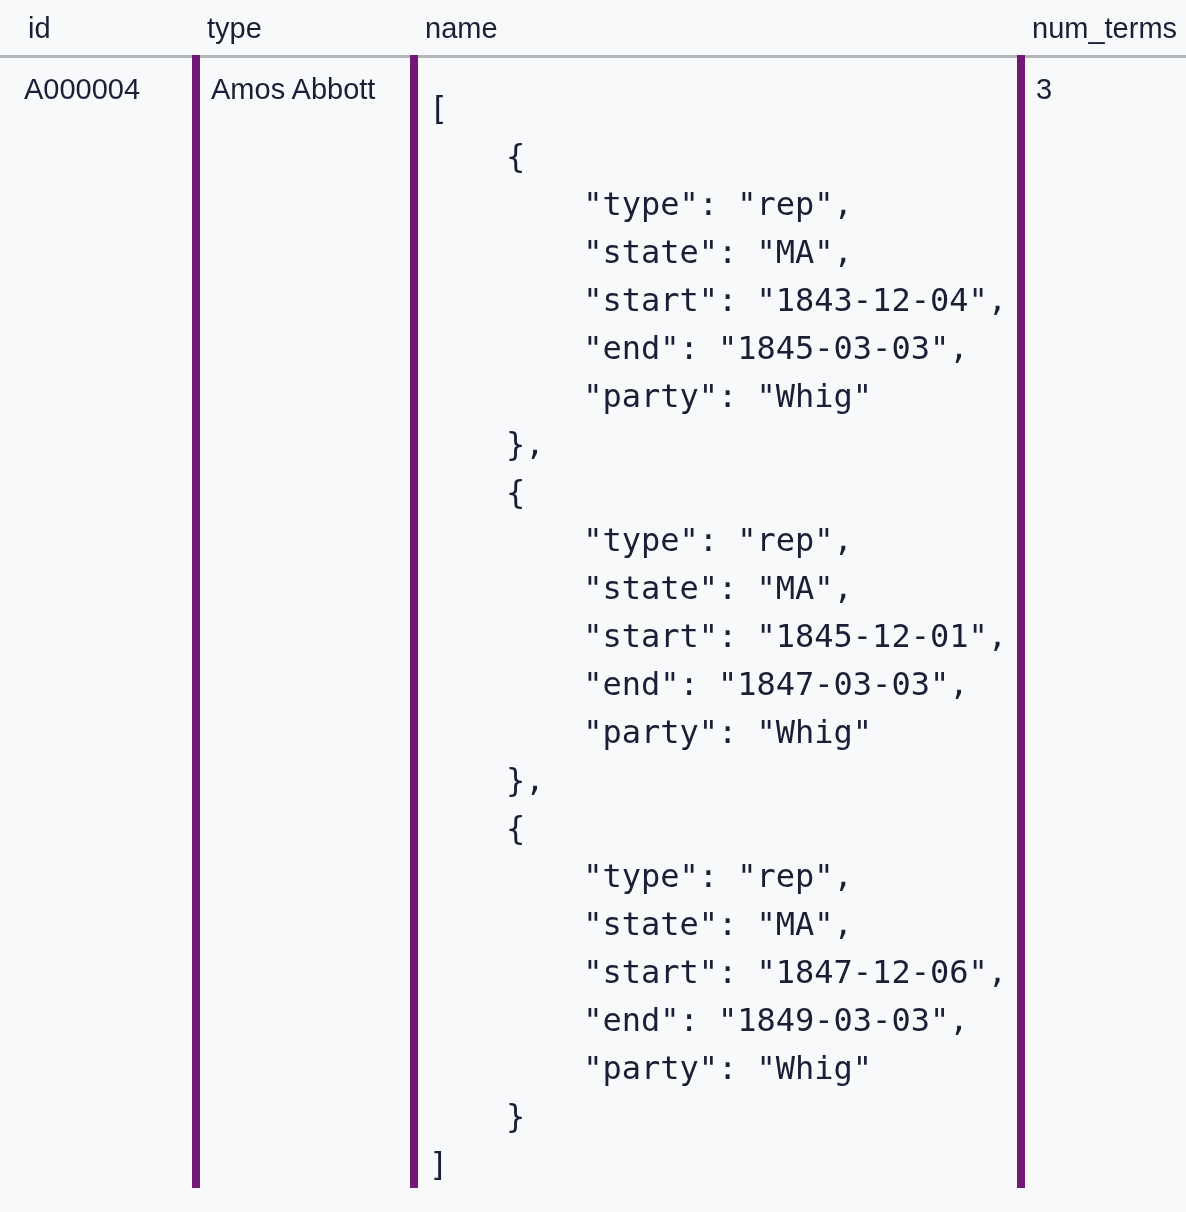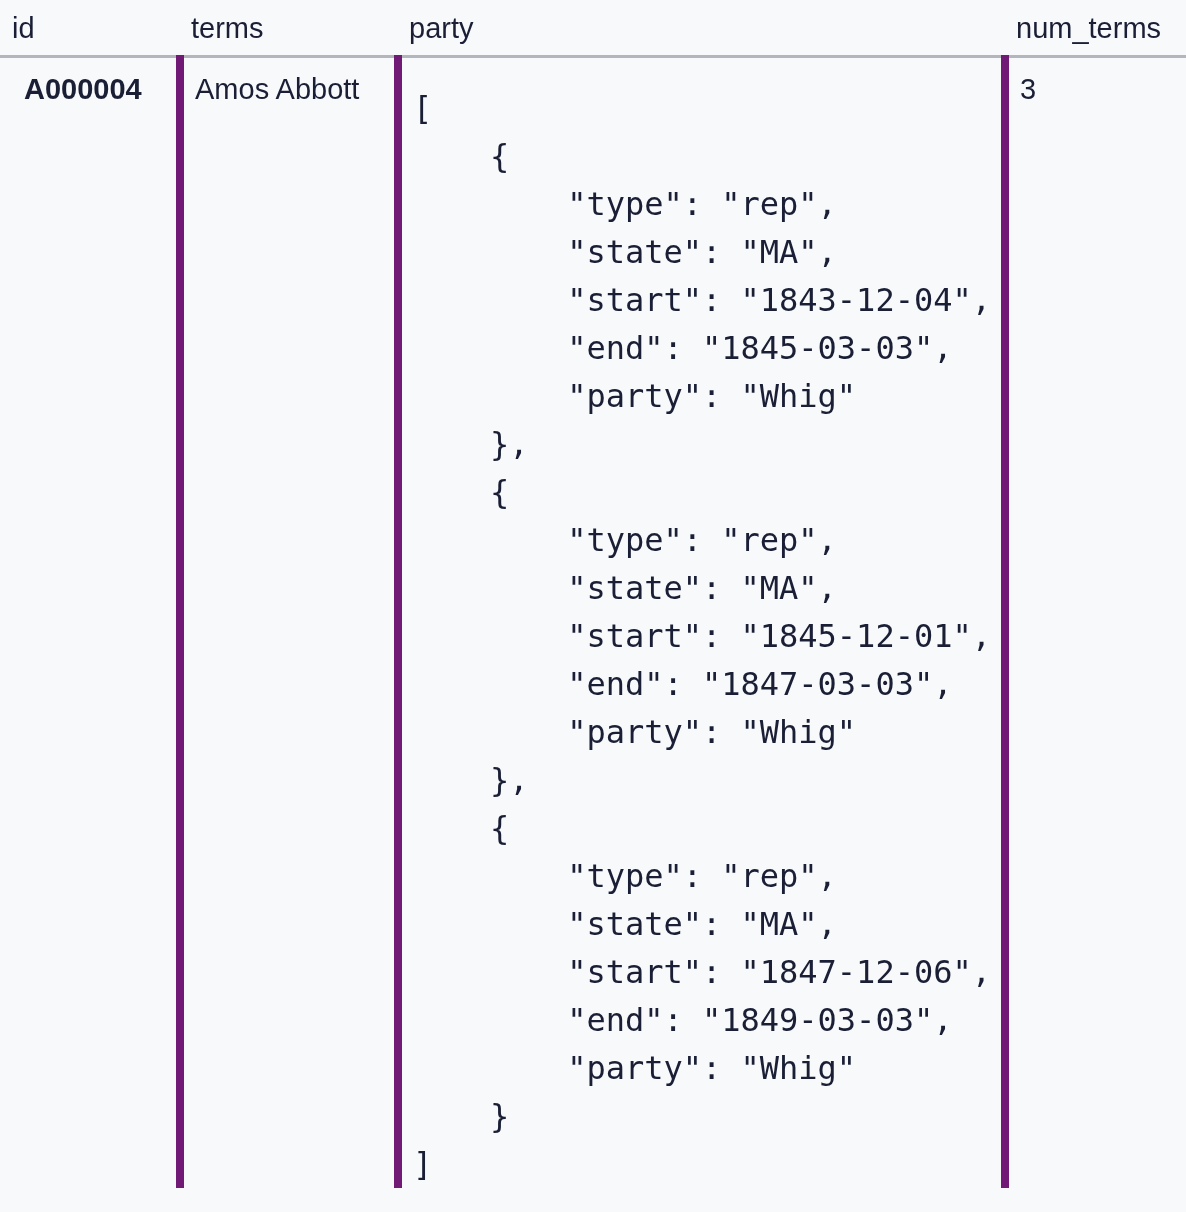--- a/index.html
+++ b/index.html
@@ -37,41 +37,40 @@
     line-height: 1;
     text-align: left;
     color: #1a1f36;
     padding: 14px 0 12px 11px;
     vertical-align: bottom;
     border-bottom: 3px solid #b3b6bd;
     background: #f8f9fb;
     white-space: nowrap;
   }
 
-  table.result-table th.col-id      { width: 168px; padding-left: 12px; }
+  table.result-table th.col-id      { width: 168px; padding-left: 28px; }
   table.result-table th.col-name    { width: 207px; }
   table.result-table th.col-terms   { width: 596px; }
   table.result-table th.col-numterms{ width: 215px; }
 
   table.result-table td {
     font-size: 29px;
     line-height: 1;
     color: #1a1f36;
     vertical-align: top;
     padding: 17px 0 0 11px;
     border-left: 8px solid #701a75;
     background: #f8f9fb;
     height: 1108px;
   }
 
   table.result-table td.col-id {
     border-left: none;
     padding-left: 24px;
     white-space: nowrap;
-    font-weight: bold;
   }
   table.result-table td.col-name {
     white-space: nowrap;
   }
 
   td.col-terms {
     padding-top: 0;
     padding-left: 11px;
   }
 
@@ -93,22 +92,22 @@
   }
 </style>
 </head>
 <body>
 
 <div class="table-wrap">
   <table class="result-table">
     <thead>
       <tr>
         <th class="col-id">id</th>
-        <th class="col-name">terms</th>
-        <th class="col-terms">party</th>
+        <th class="col-name">type</th>
+        <th class="col-terms">name</th>
         <th class="col-numterms">num_terms</th>
       </tr>
     </thead>
     <tbody>
       <tr>
         <td class="col-id">A000004</td>
         <td class="col-name">Amos Abbott</td>
         <td class="col-terms">
             <pre class="json-block">[
     {

